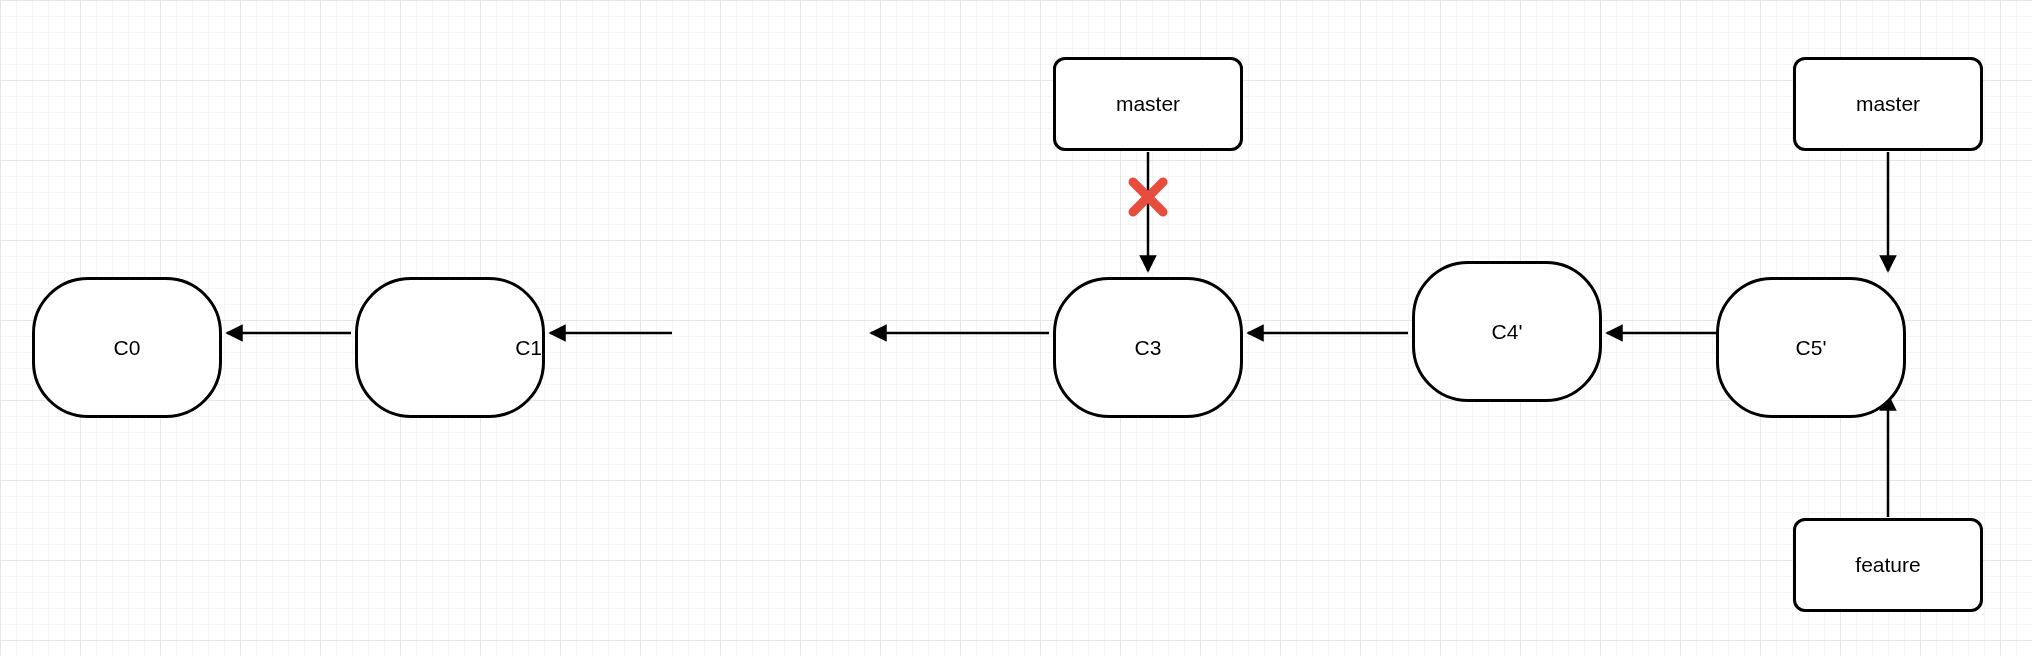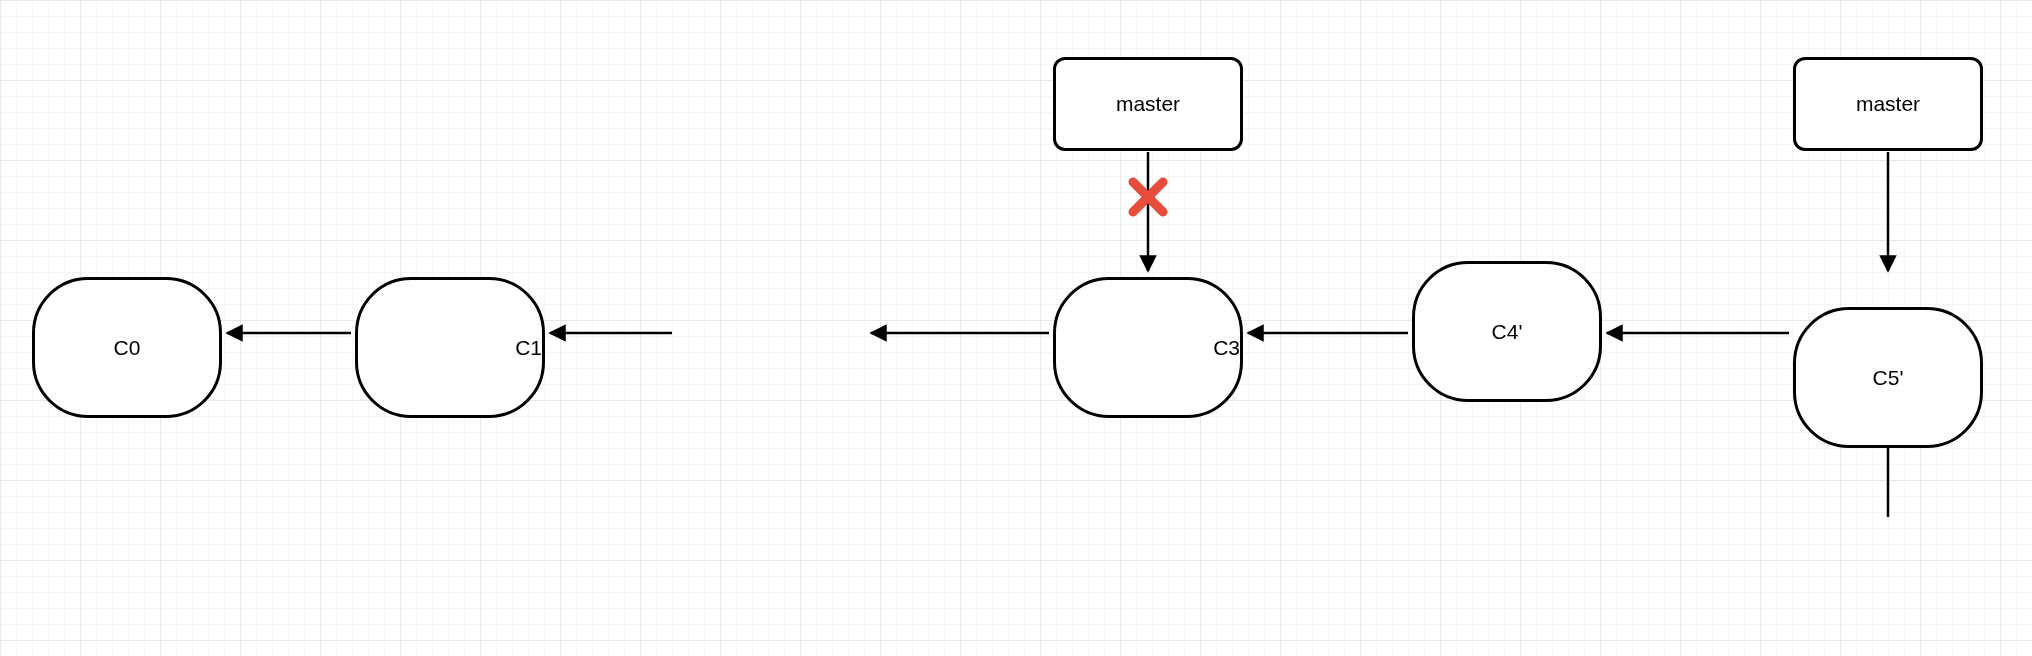--- a/index.html
+++ b/index.html
@@ -84,35 +84,38 @@
     <line x1="1888" y1="152" x2="1888" y2="271" stroke="#000000" stroke-width="2.5" marker-end="url(#arrowhead)"></line>
     <line x1="1888" y1="517" x2="1888" y2="395" stroke="#000000" stroke-width="2.5" marker-end="url(#arrowhead)"></line>
   </svg>
 
   <div class="commit" style="left:32px; top:277px;">
     <span>C0</span>
   </div>
   <div class="commit" style="left:355px; top:277px;justify-content:flex-end;">
     <span>C1</span>
   </div>
-  <div class="commit" style="left:1053px; top:277px;justify-content:flex-end;">
+  <div class="commit" style="left:1053px; top:277px;">
     <span>C3</span>
   </div>
   <div class="commit" style="left:1412px; top:261px;">
     <span>C4'</span>
   </div>
-  <div class="commit" style="left:1793px; top:277px;margin-top:30px;">
+  <div class="commit" style="left:1716px; top:277px;">
     <span>C5'</span>
   </div>
 
   <div class="branch-box" style="left:1053px; top:57px;">
     <span>master</span>
   </div>
   <div class="branch-box" style="left:1793px; top:57px;">
     <span>master</span>
+  </div>
+  <div class="branch-box" style="left:1793px; top:518px;">
+    <span>feature</span>
   </div>
 
   <svg class="x-icon" width="44" height="44" viewBox="0 0 44 44">
     <line x1="7" y1="7" x2="37" y2="37" stroke="#e74c3c" stroke-width="9" stroke-linecap="round"></line>
     <line x1="37" y1="7" x2="7" y2="37" stroke="#e74c3c" stroke-width="9" stroke-linecap="round"></line>
   </svg>
 
 </div>
 
 </body></html>

